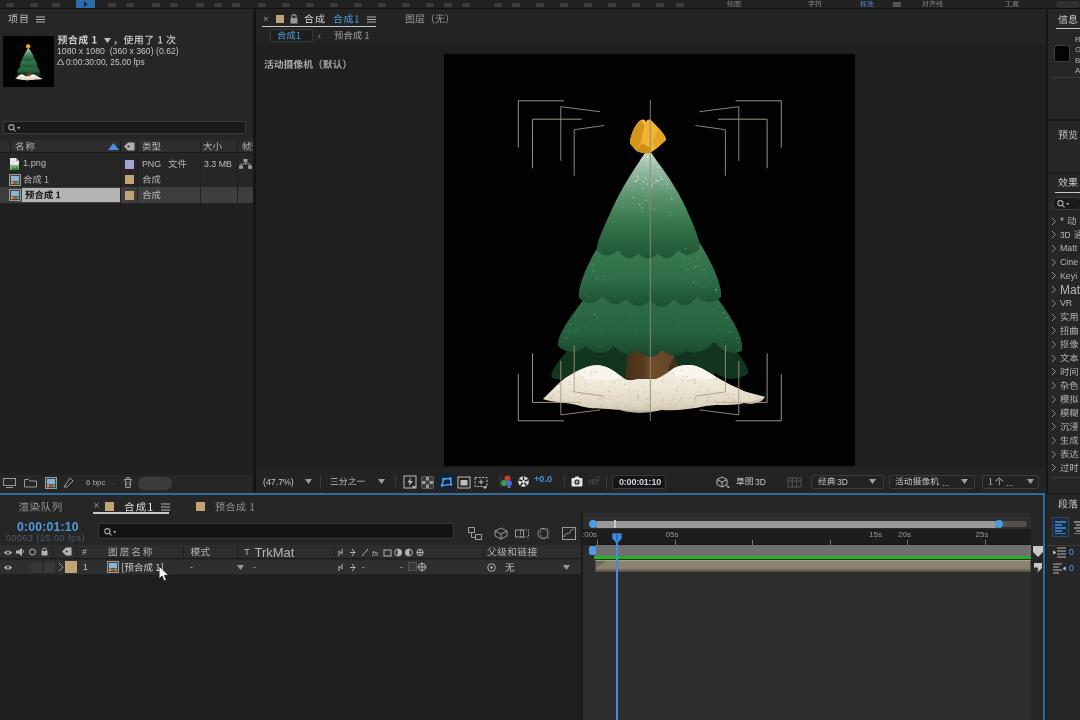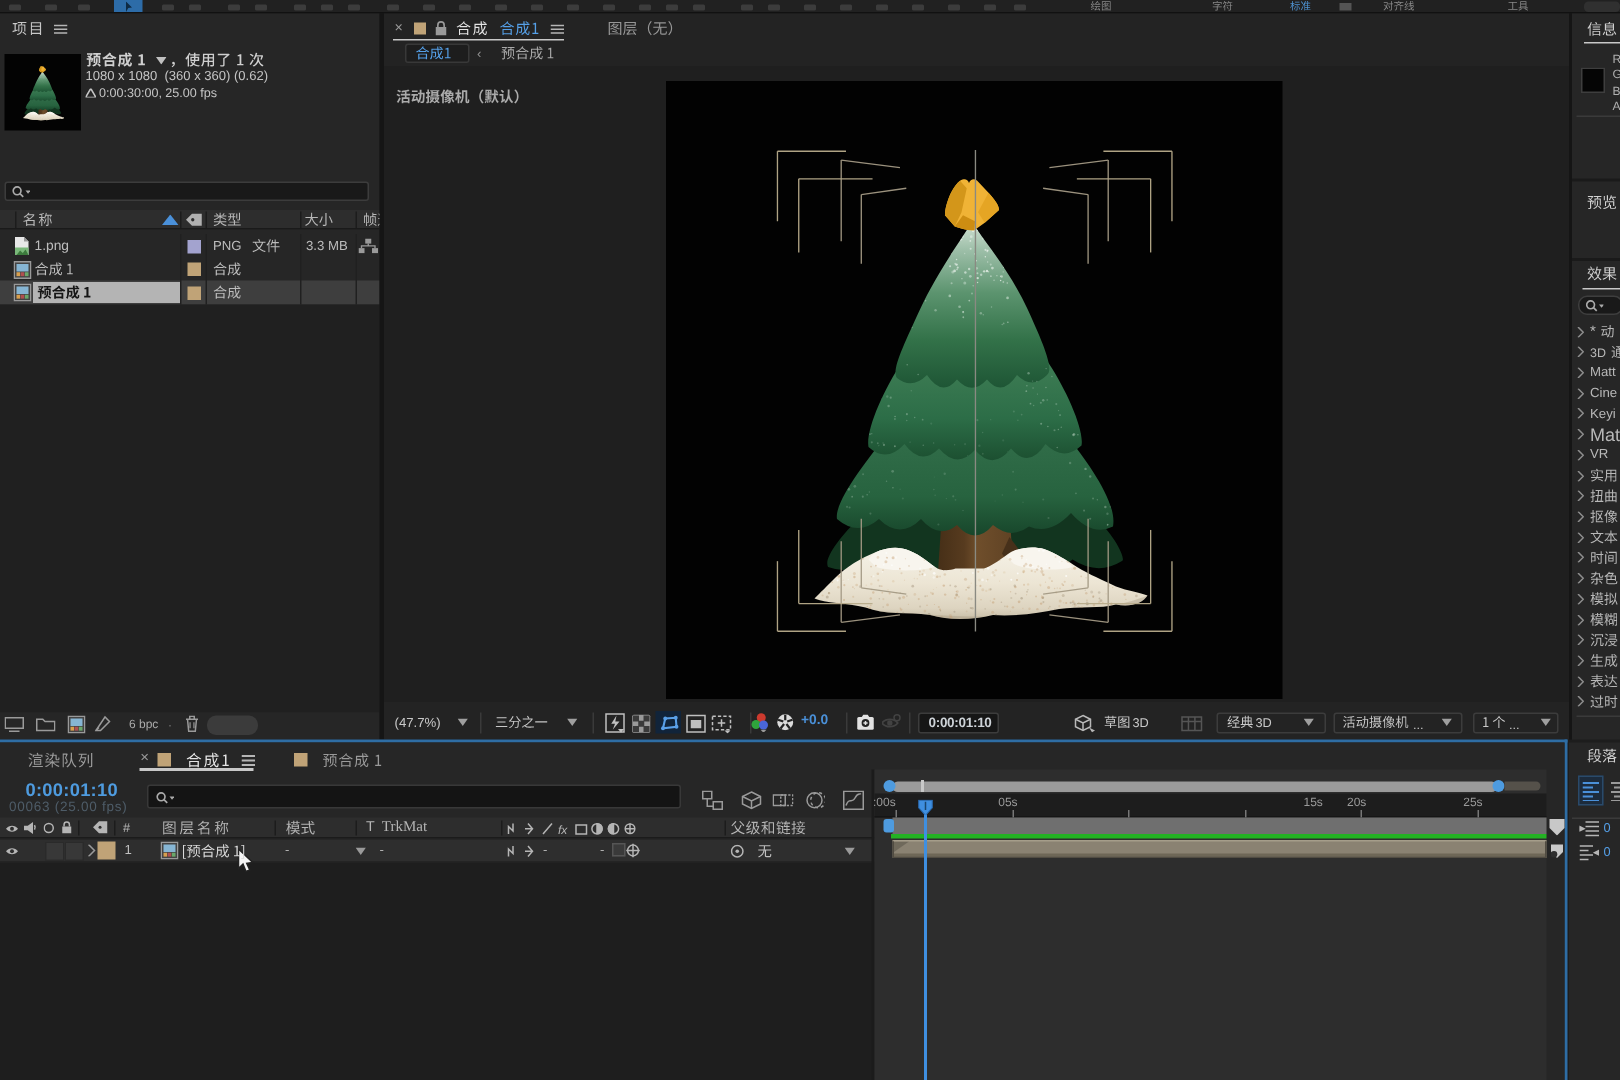--- a/index.html
+++ b/index.html
@@ -1160,21 +1160,21 @@
     <div style="position:absolute;left:52px;top:547px;width:1px;height:10px;background:#1c1c1c;"></div>
     <svg style="position:absolute;left:62px;top:547px;" width="10" height="9" viewBox="0 0 10 9">
       <path d="M0,4.5L4,0.5h5.5v8H4z" fill="#b5b5b5"></path>
       <circle cx="4.7" cy="4.5" r="1" fill="#2d2d2d"></circle>
     </svg>
     <div style="position:absolute;left:76px;top:547px;width:1px;height:10px;background:#1c1c1c;"></div>
     <div style="position:absolute;left:82px;top:552.0px;transform:translateY(-50%);font-family:'Liberation Sans',sans-serif;font-size:8.5px;color:#b5b5b5;font-weight:400;letter-spacing:0px;white-space:pre;line-height:1;">#</div>
     <div style="position:absolute;left:183px;top:547px;width:1px;height:10px;background:#1c1c1c;"></div>
     <div style="position:absolute;left:237px;top:547px;width:1px;height:10px;background:#1c1c1c;"></div>
     <div style="position:absolute;left:244px;top:552.0px;transform:translateY(-50%);font-family:'Liberation Sans',sans-serif;font-size:9.5px;color:#b5b5b5;font-weight:400;letter-spacing:0px;white-space:pre;line-height:1;">T</div>
-    <div style="position:absolute;left:254.5px;top:552.0px;transform:translateY(-50%);font-family:Liberation Serif, serif;font-size:10px;color:#b5b5b5;font-weight:400;letter-spacing:0px;white-space:pre;line-height:1;">TrkMat</div>
+    <div style="position:absolute;left:254.5px;top:552.0px;transform:translateY(-50%);font-family:Liberation Sans, sans-serif;font-size:13px;color:#b5b5b5;font-weight:400;letter-spacing:0px;white-space:pre;line-height:1;">TrkMat</div>
     <div style="position:absolute;left:334px;top:547px;width:1px;height:10px;background:#1c1c1c;"></div>
     <svg style="position:absolute;left:338px;top:548px;" width="90" height="9" viewBox="0 0 90 9">
       <g stroke="#b5b5b5" fill="none">
 <path d="M1,8V3l3,3V1"></path>
         <path d="M14,1l3,3.5L14,8M17,4.5h-5" transform="translate(0,0)"></path>
 <path d="M24,8L30,1"></path>
         <text x="34" y="8" font-size="8" fill="#b5b5b5" stroke="none" font-family="Liberation Sans" font-style="italic">fx</text>
 <rect x="46" y="2" width="7" height="6"></rect>
         <circle cx="60" cy="4.5" r="3.4"></circle>
         <path d="M60,1.1A3.4,3.4 0 0 1 60,7.9z" fill="#b5b5b5"></path>

